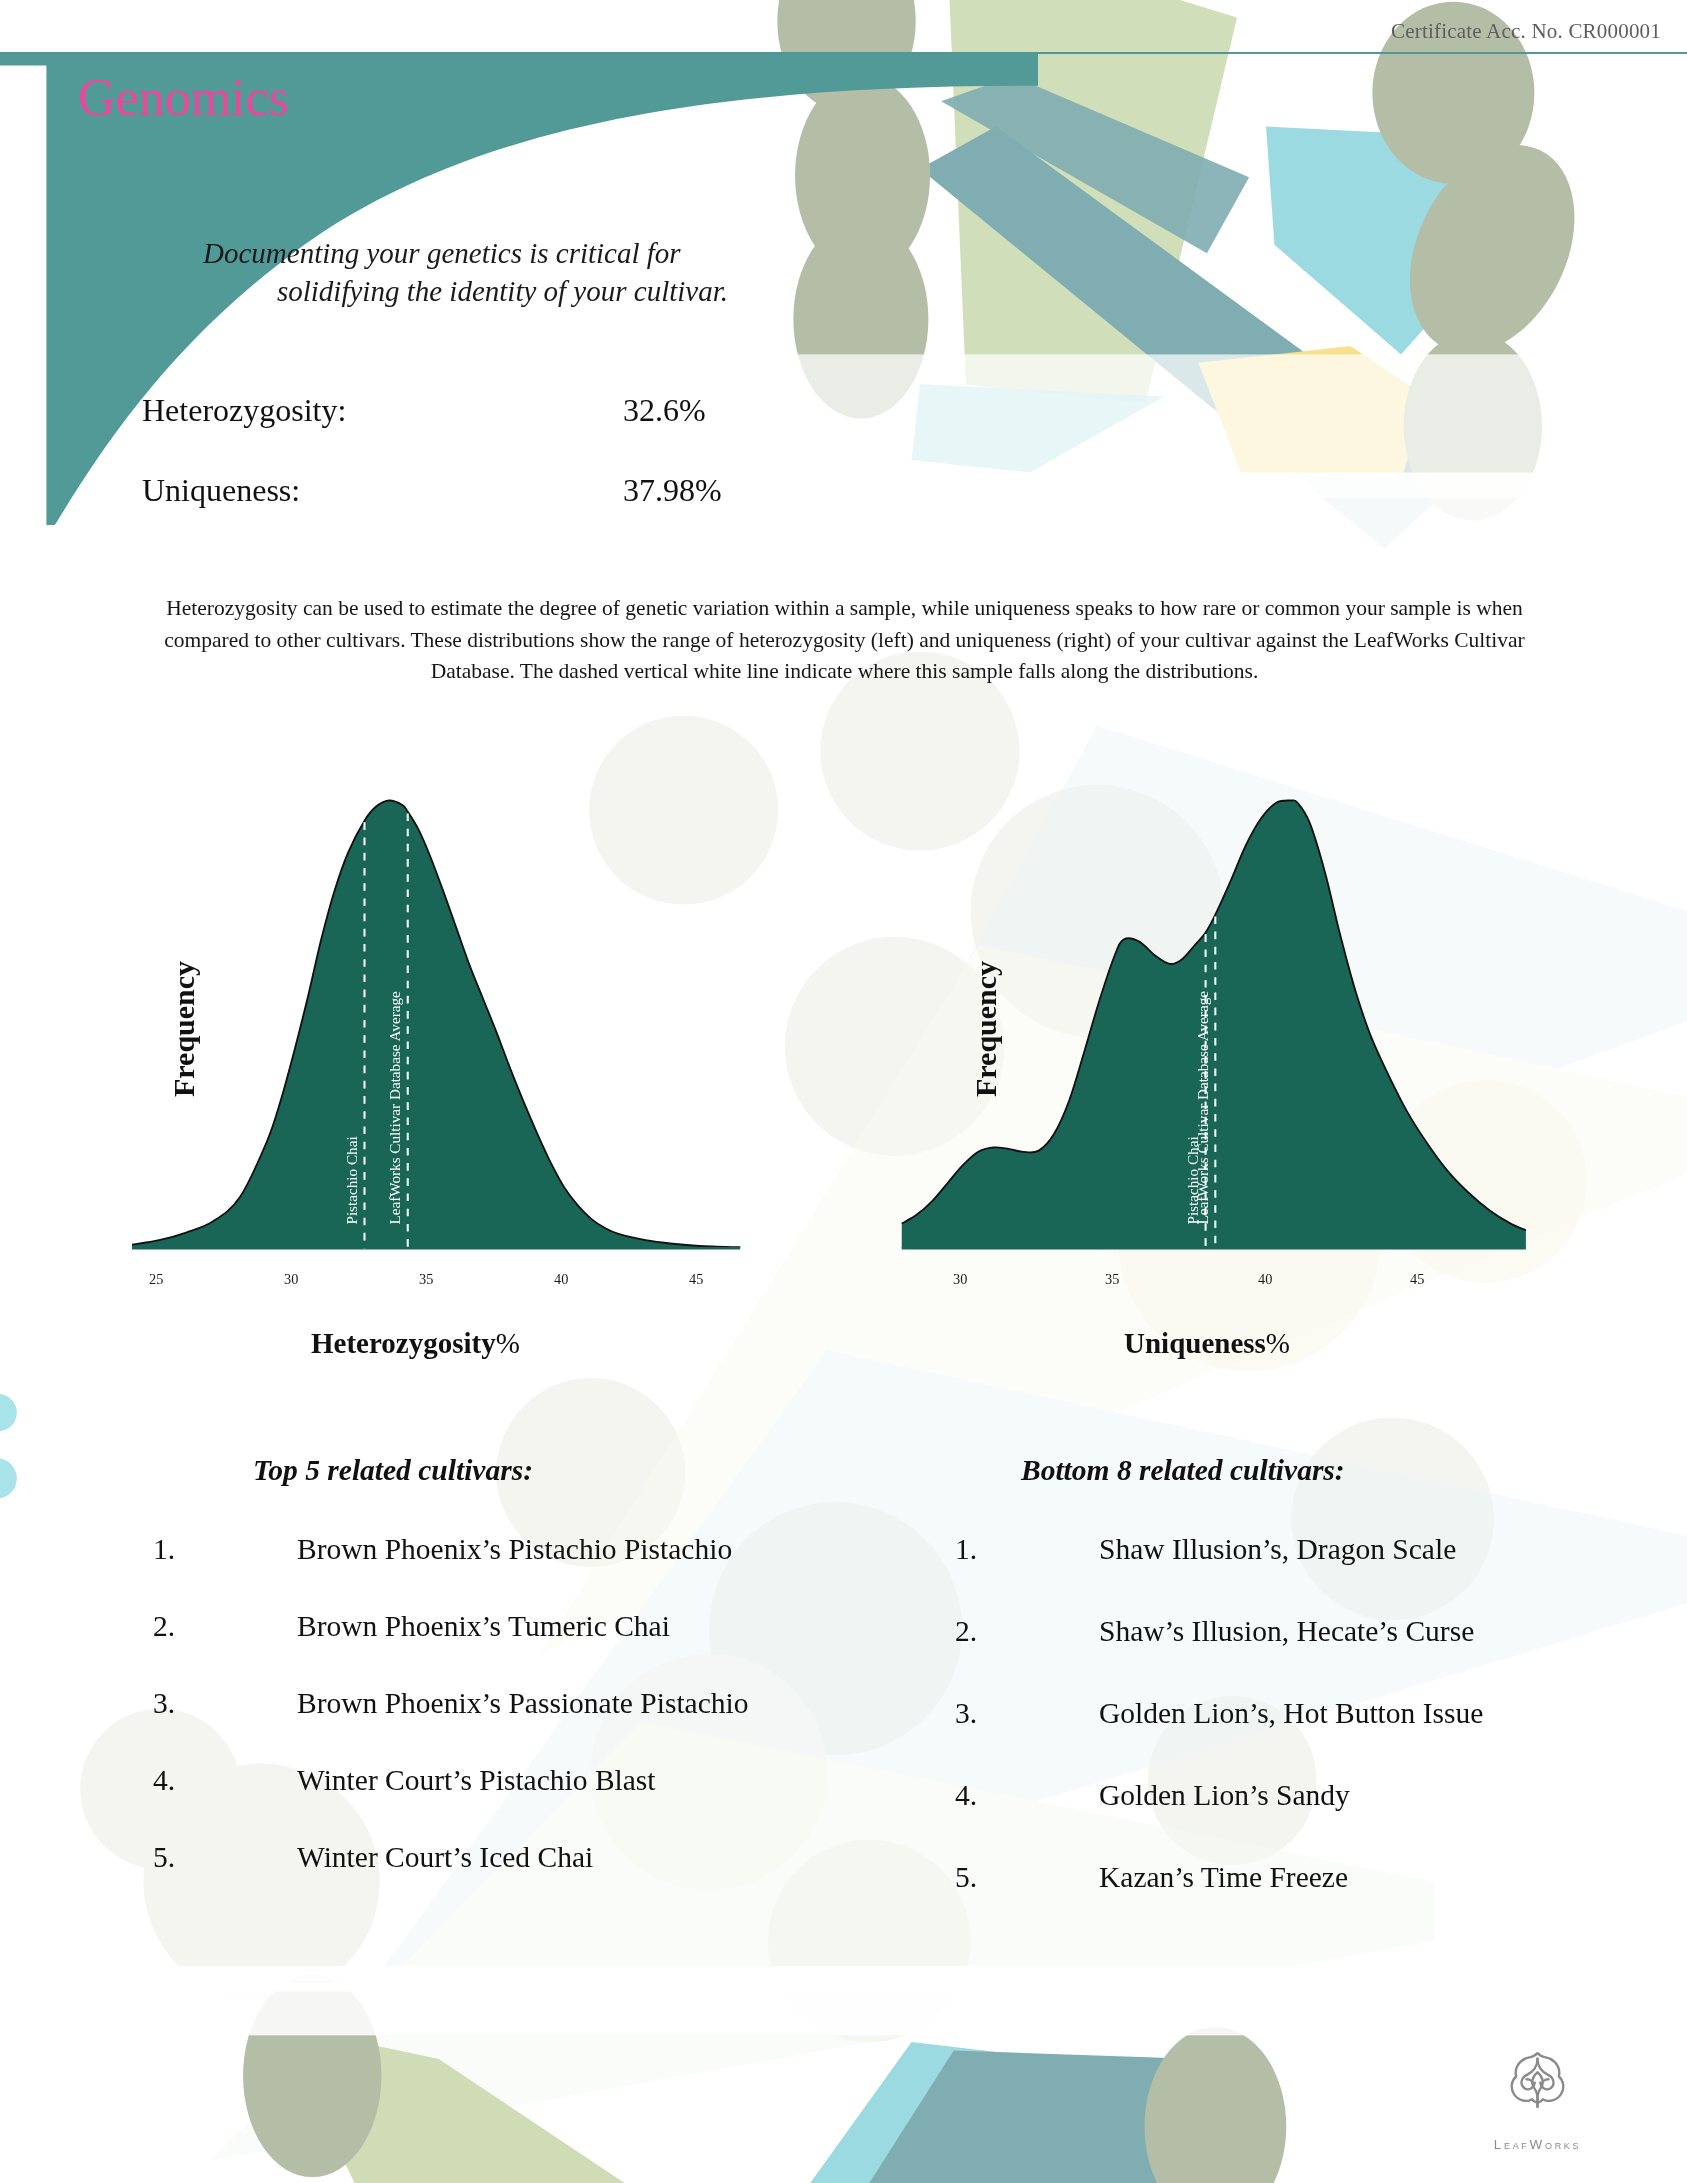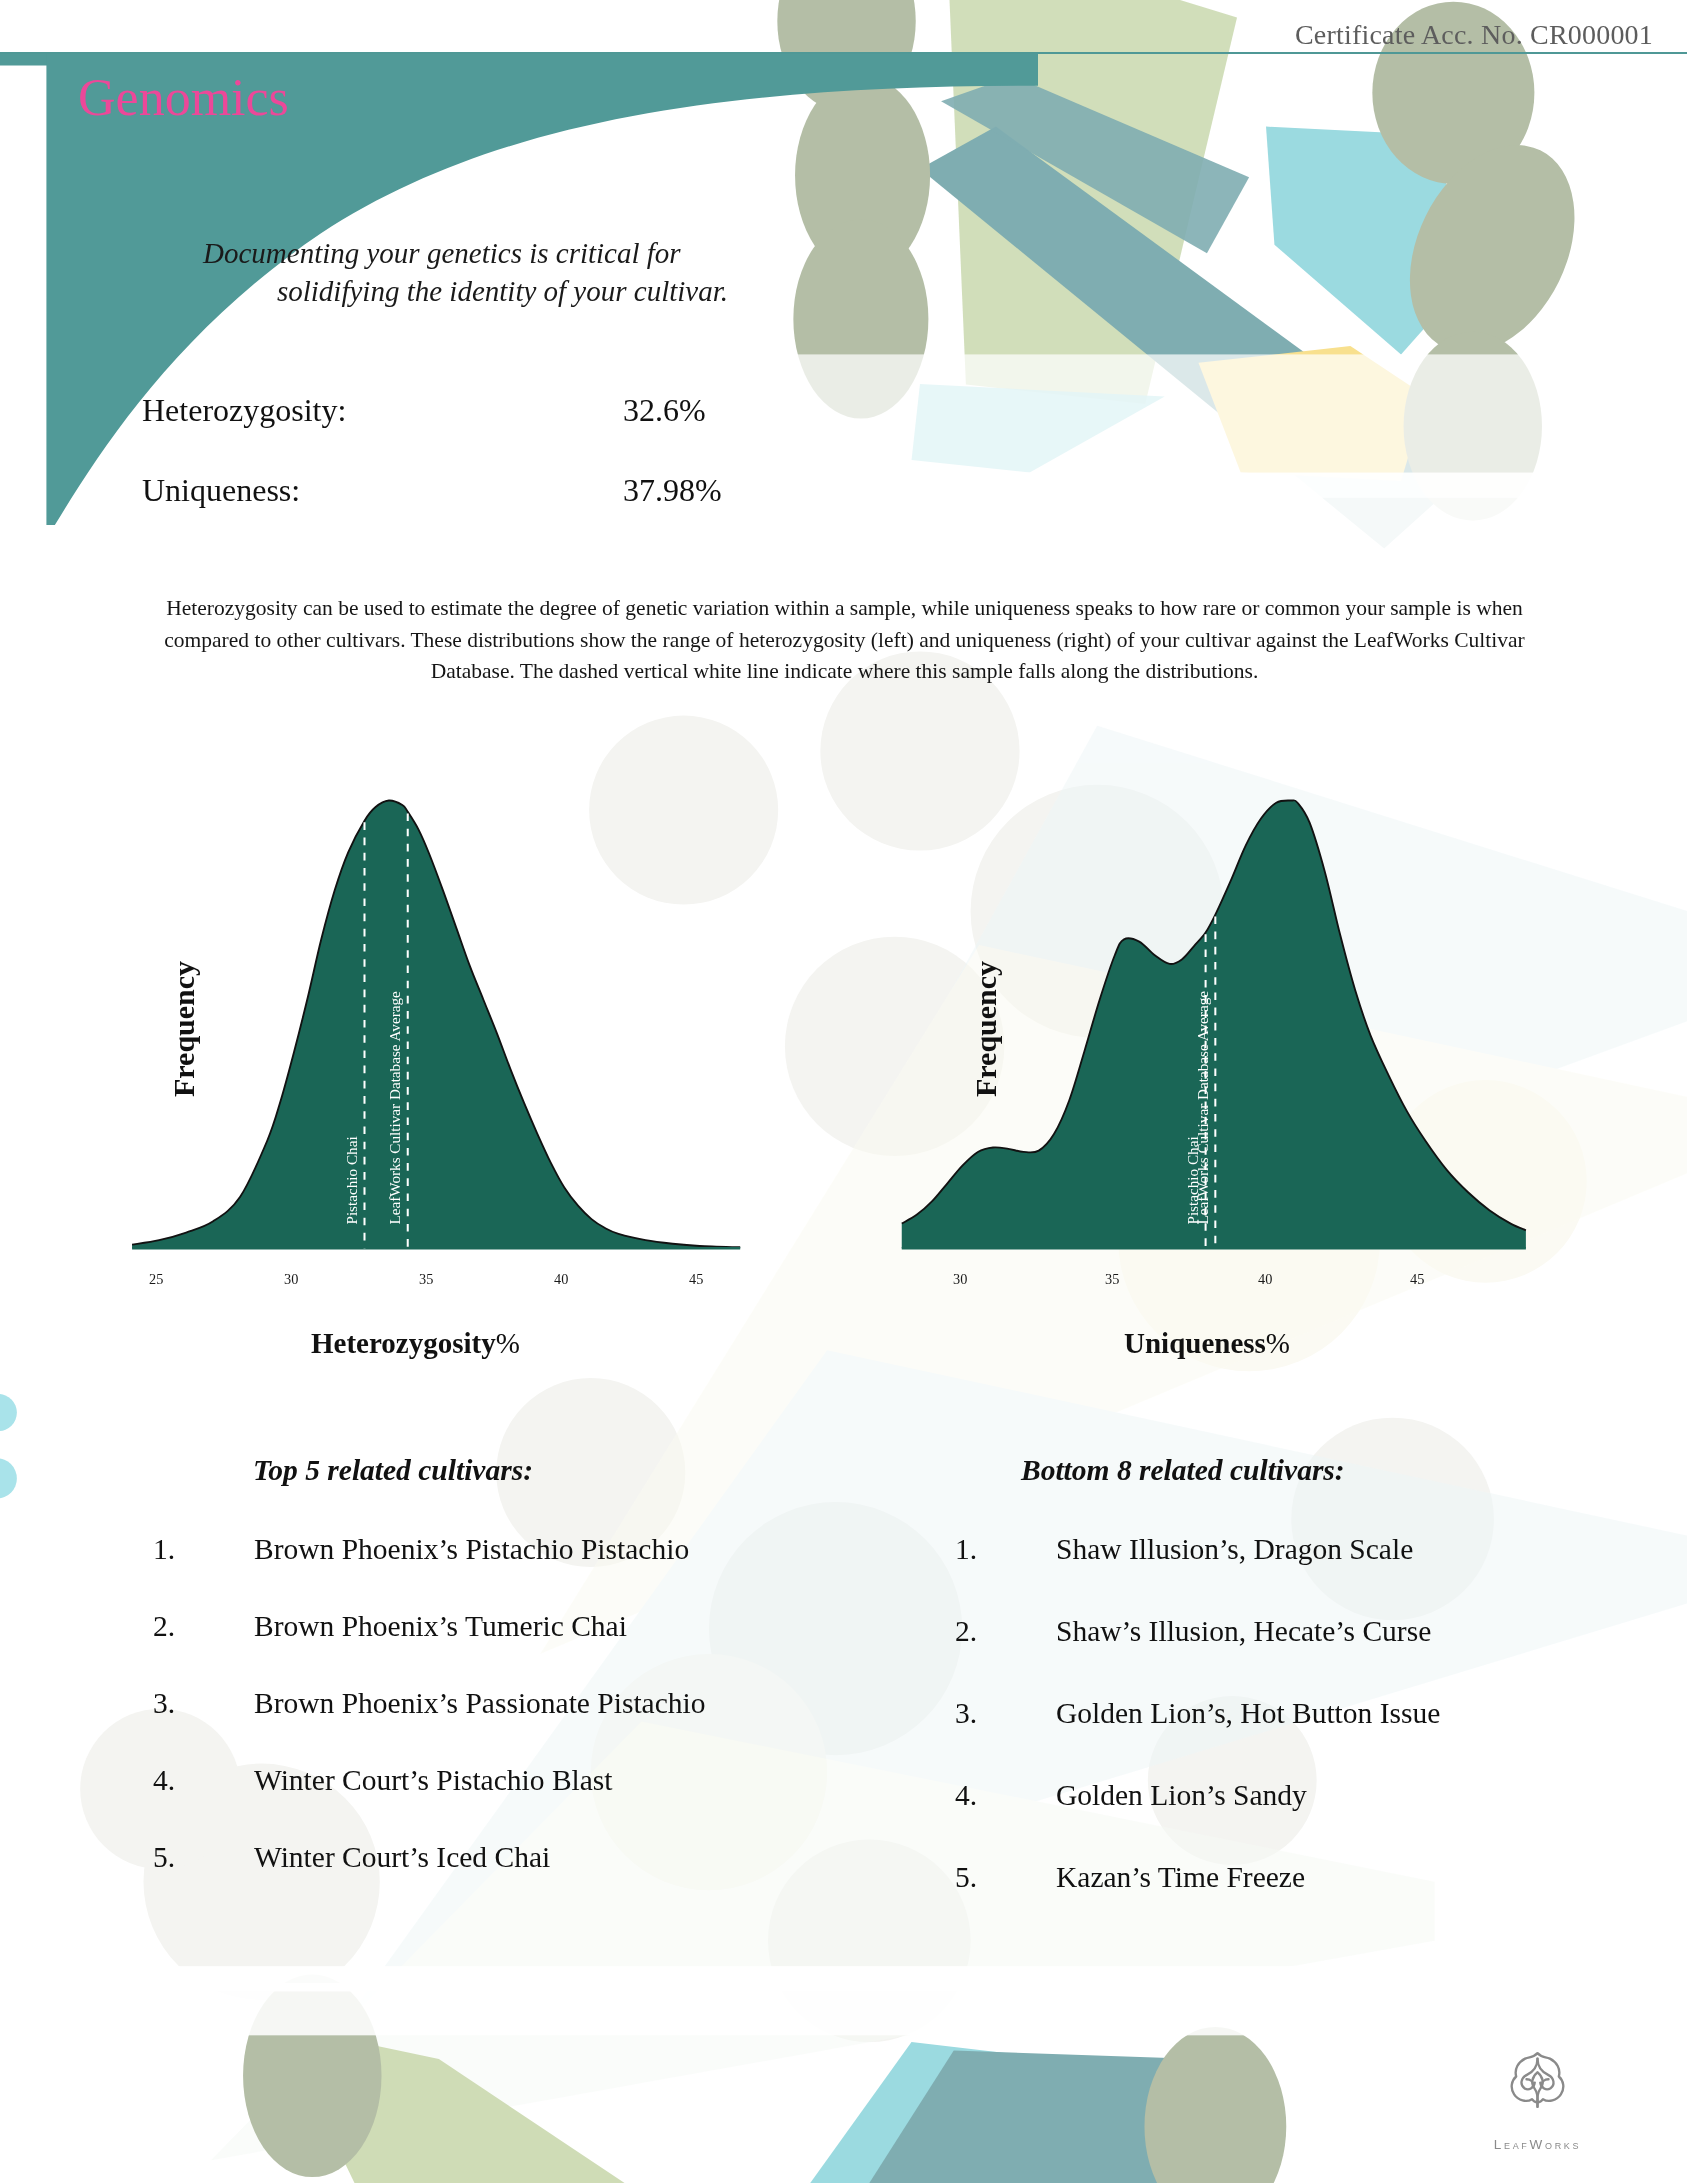--- a/index.html
+++ b/index.html
@@ -10,22 +10,22 @@
     overflow:hidden;
     position:relative;
   }
   .page{position:absolute;inset:0;width:1688px;height:2183px;overflow:hidden;background:#fff;}
 
   
   .bg-art{position:absolute;inset:0;width:1688px;height:2183px;pointer-events:none;}
 
   
   .cert-no{
-    position:absolute;top:18.6px;right:35px;
-    font-size:28px;letter-spacing:0.2px;color:#5d5d5d;
+    position:absolute;top:18.6px;right:27px;
+    font-size:21px;letter-spacing:0.2px;color:#5d5d5d;
     font-family:"Liberation Serif","DejaVu Serif",serif;
     white-space:nowrap;z-index:7;
   }
   .top-rule{
     position:absolute;left:0;top:52px;width:1688px;height:1.7px;
     background:#4f9896;z-index:6;
   }
 
   
   .header-wrap{position:absolute;left:0;top:52px;width:1038px;height:473px;z-index:5;}
@@ -83,21 +83,21 @@
   .list-head-l{left:253px;top:1454px;}
   .list-head-r{left:1021px;top:1454px;}
 
   .clist{position:absolute;z-index:8;margin:0;padding:0;list-style:none;}
   .clist-l{left:143px;top:1532px;width:667px;}
   .clist-r{left:945px;top:1532px;width:675px;}
   .clist li{display:flex;align-items:flex-start;font-size:29.5px;color:#111;line-height:1.22;}
   .clist-l li{margin-bottom:41px;}
   .clist-r li{margin-bottom:46px;}
   .clist .num{width:101px;flex:0 0 101px;text-align:left;padding-left:10px;}
-  .clist .nm{flex:1;}
+  .clist .nm{flex:1;margin-left:43px;}
 
   
   .logo{position:absolute;left:1470px;top:2049px;width:135px;height:110px;z-index:9;text-align:center;}
   .logo-mark{width:69px;height:66px;display:block;margin:0 auto;}
   .logo-text{
     font-size:13.5px;letter-spacing:2.7px;color:#8a8a8a;margin-top:22px;
     font-family:"Liberation Sans","DejaVu Sans",sans-serif;font-variant:small-caps;
   }
 </style>
 </head>

